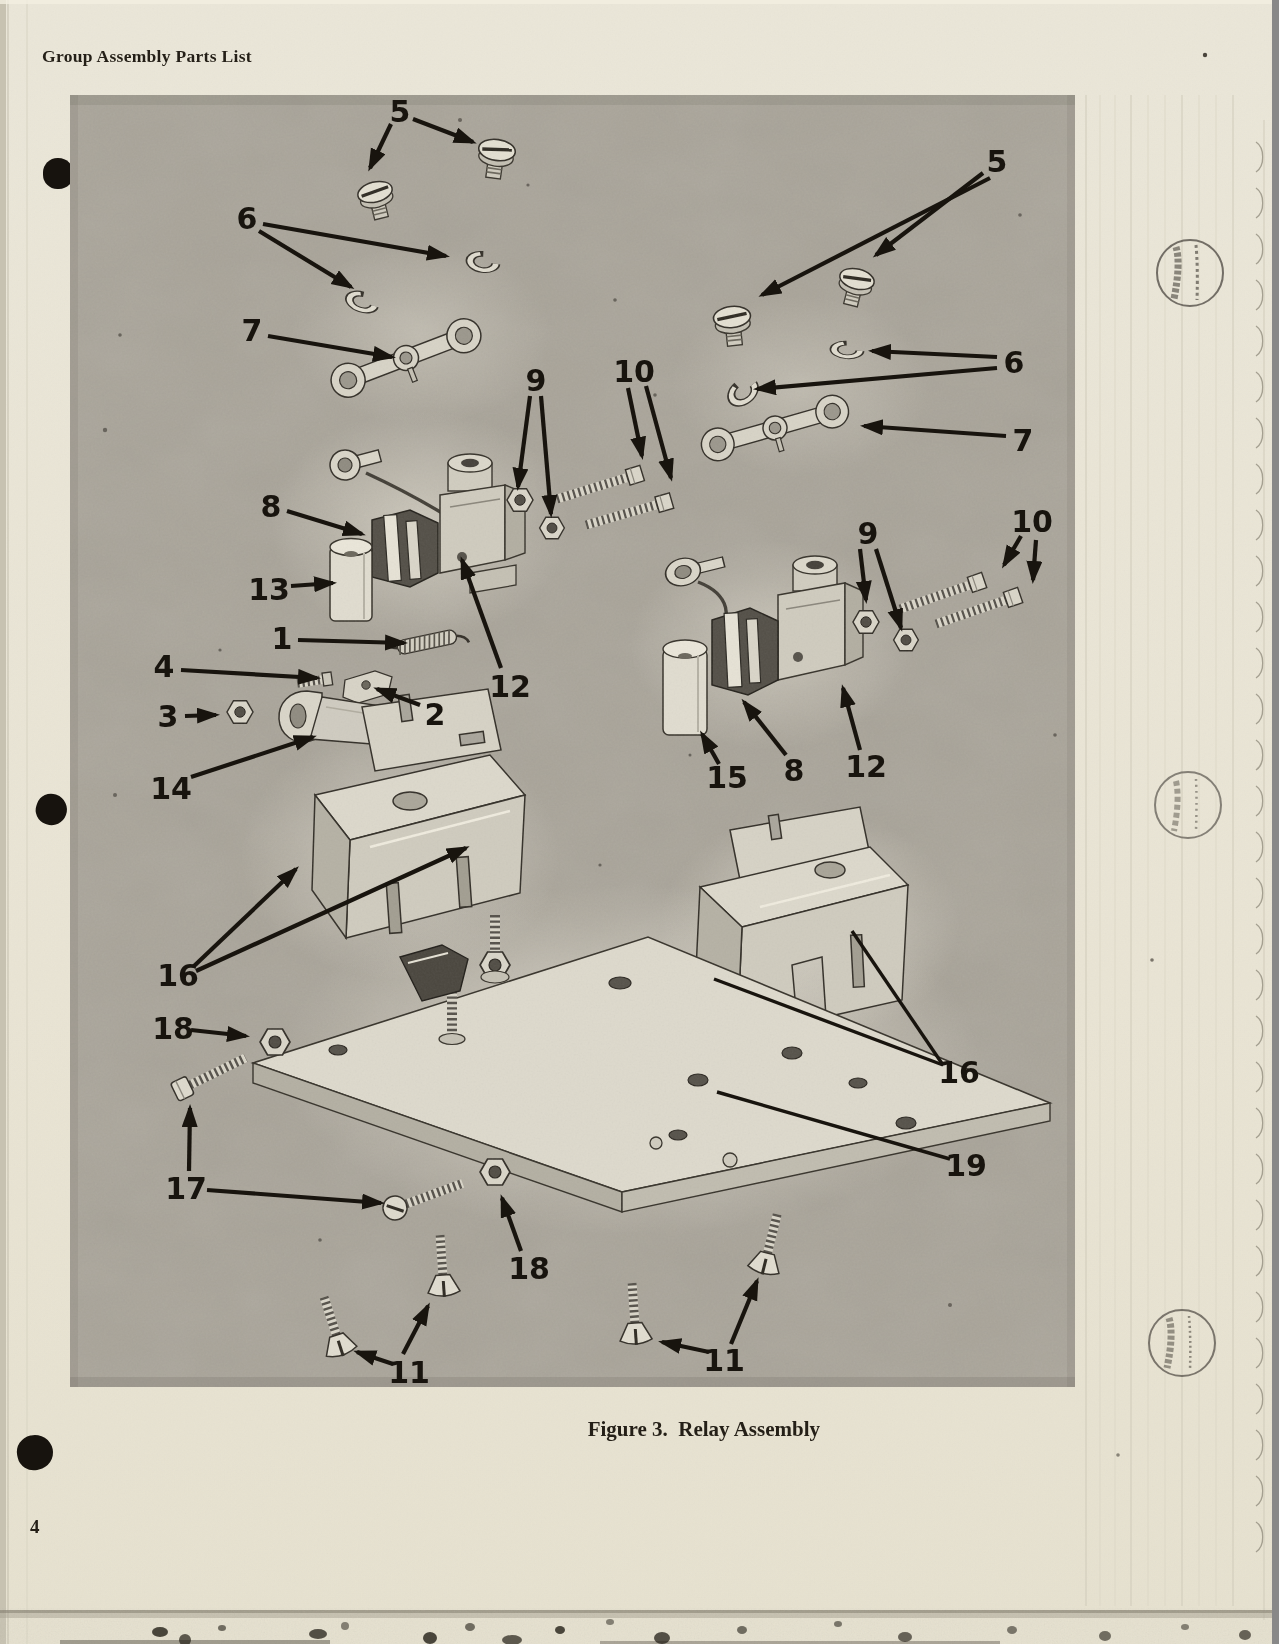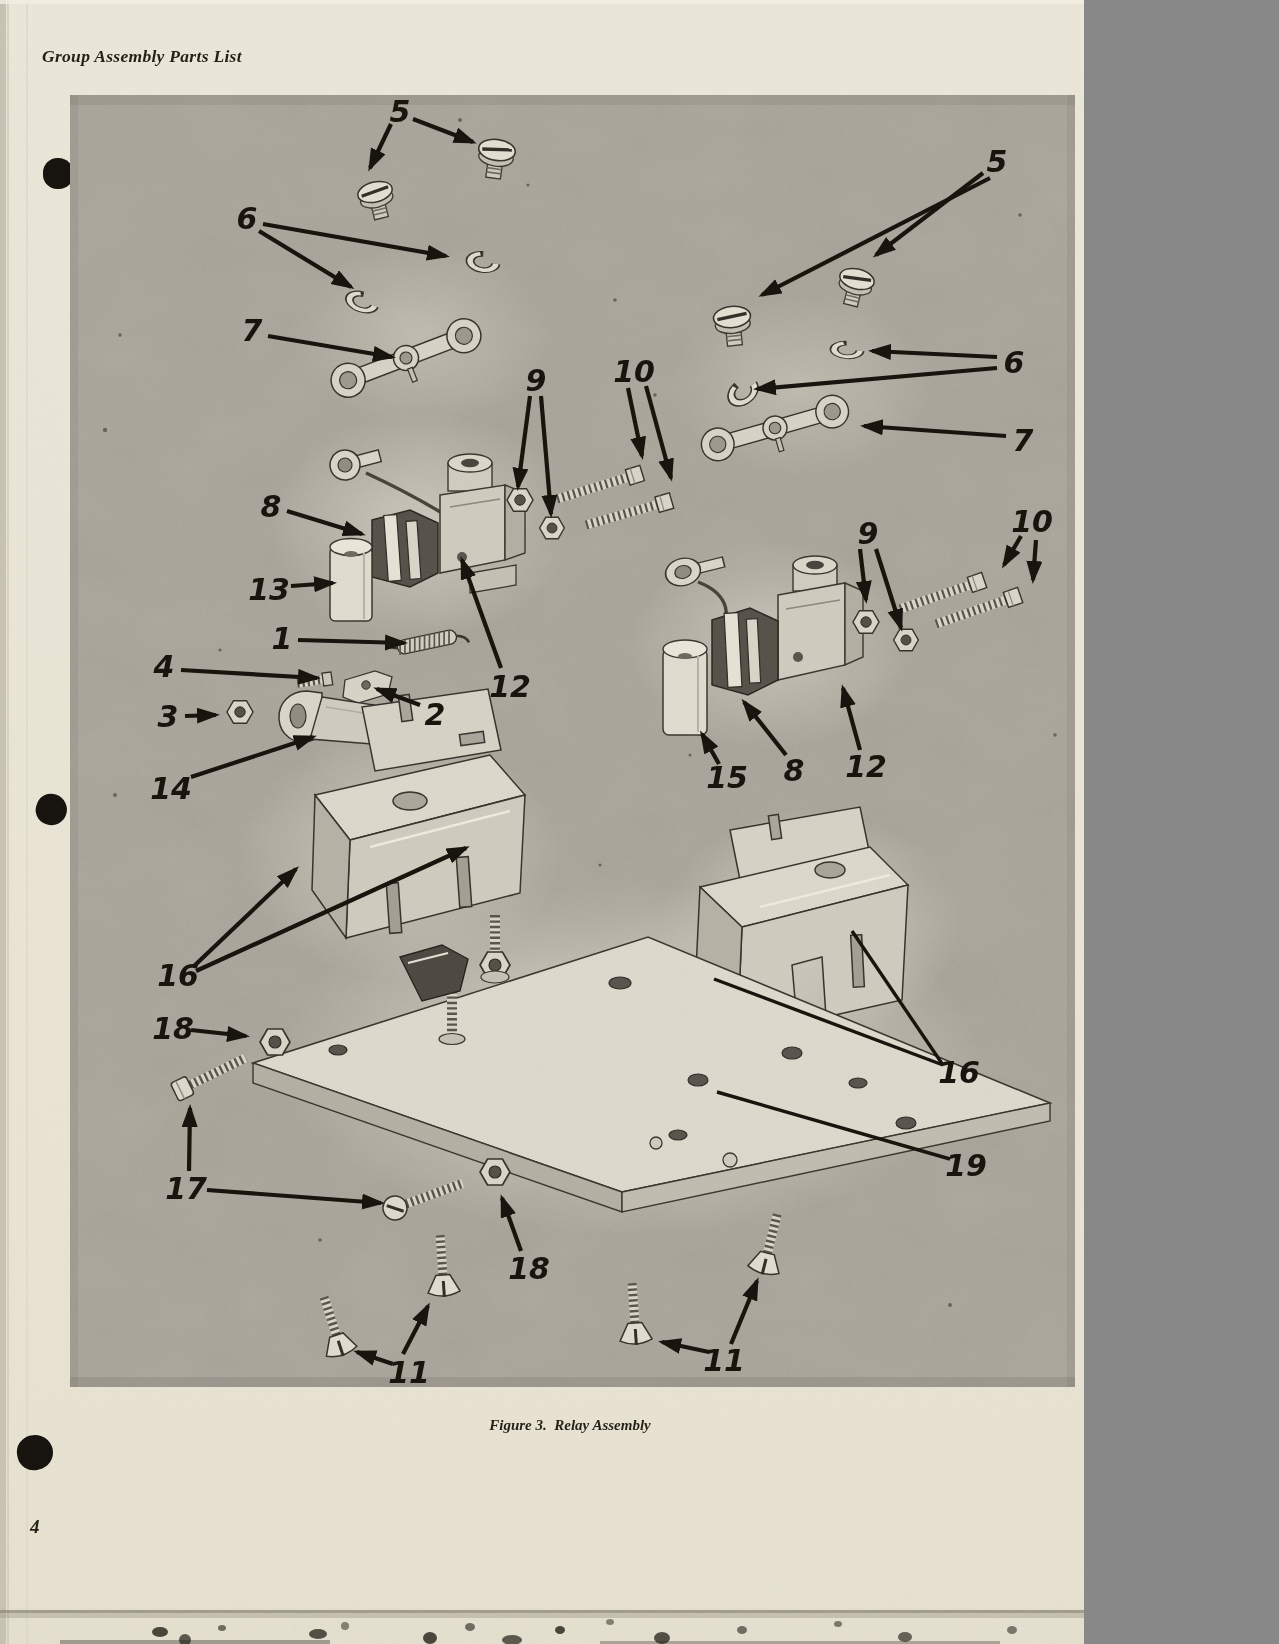--- a/index.html
+++ b/index.html
@@ -1,22 +1,22 @@
 <!DOCTYPE html>
 <html><head>
 <meta charset="utf-8">
 <style>
   html,body{margin:0;padding:0;background:#888;}
-  .page{position:relative;width:1084px;height:1644px;background:#3b82f6;overflow:hidden;
-        font-family:"Liberation Serif", serif;font-style:italic;}
+  .page{position:relative;width:1272px;height:1644px;background:#3b82f6;overflow:hidden;
+        font-family:"Liberation Serif", serif;}
   .layer{position:absolute;left:0;top:0;}
   .header{position:absolute;left:42px;top:46px;font-size:17.5px;font-weight:bold;
           color:#241f17;letter-spacing:.3px;}
-  .caption{position:absolute;left:320px;top:1417px;width:500px;text-align:center;
-           font-size:15px;font-weight:bold;color:#241f17;white-space:pre;}
+  .caption{position:absolute;left:320px;top:1417px;width:500px;text-align:right;
+           font-size:21px;font-weight:bold;color:#241f17;white-space:pre;}
   .pageno{position:absolute;left:30px;top:1516px;font-size:19px;font-weight:bold;color:#241f17;}
   .hole{position:absolute;background:#17130e;border-radius:48% 52% 50% 47%;}
   .hole1{left:43px;top:158px;width:31px;height:31px;}
   .hole2{left:36px;top:794px;width:31px;height:31px;transform:rotate(20deg);}
   .hole3{left:17px;top:1435px;width:36px;height:35px;transform:rotate(-12deg);}
   .photo{position:absolute;left:70px;top:95px;width:1005px;height:1292px;}
   .co{font-family:"DejaVu Sans", sans-serif;font-weight:bold;font-size:30px;fill:#18140e;}
   svg{display:block;}
 </style>
 </head>

